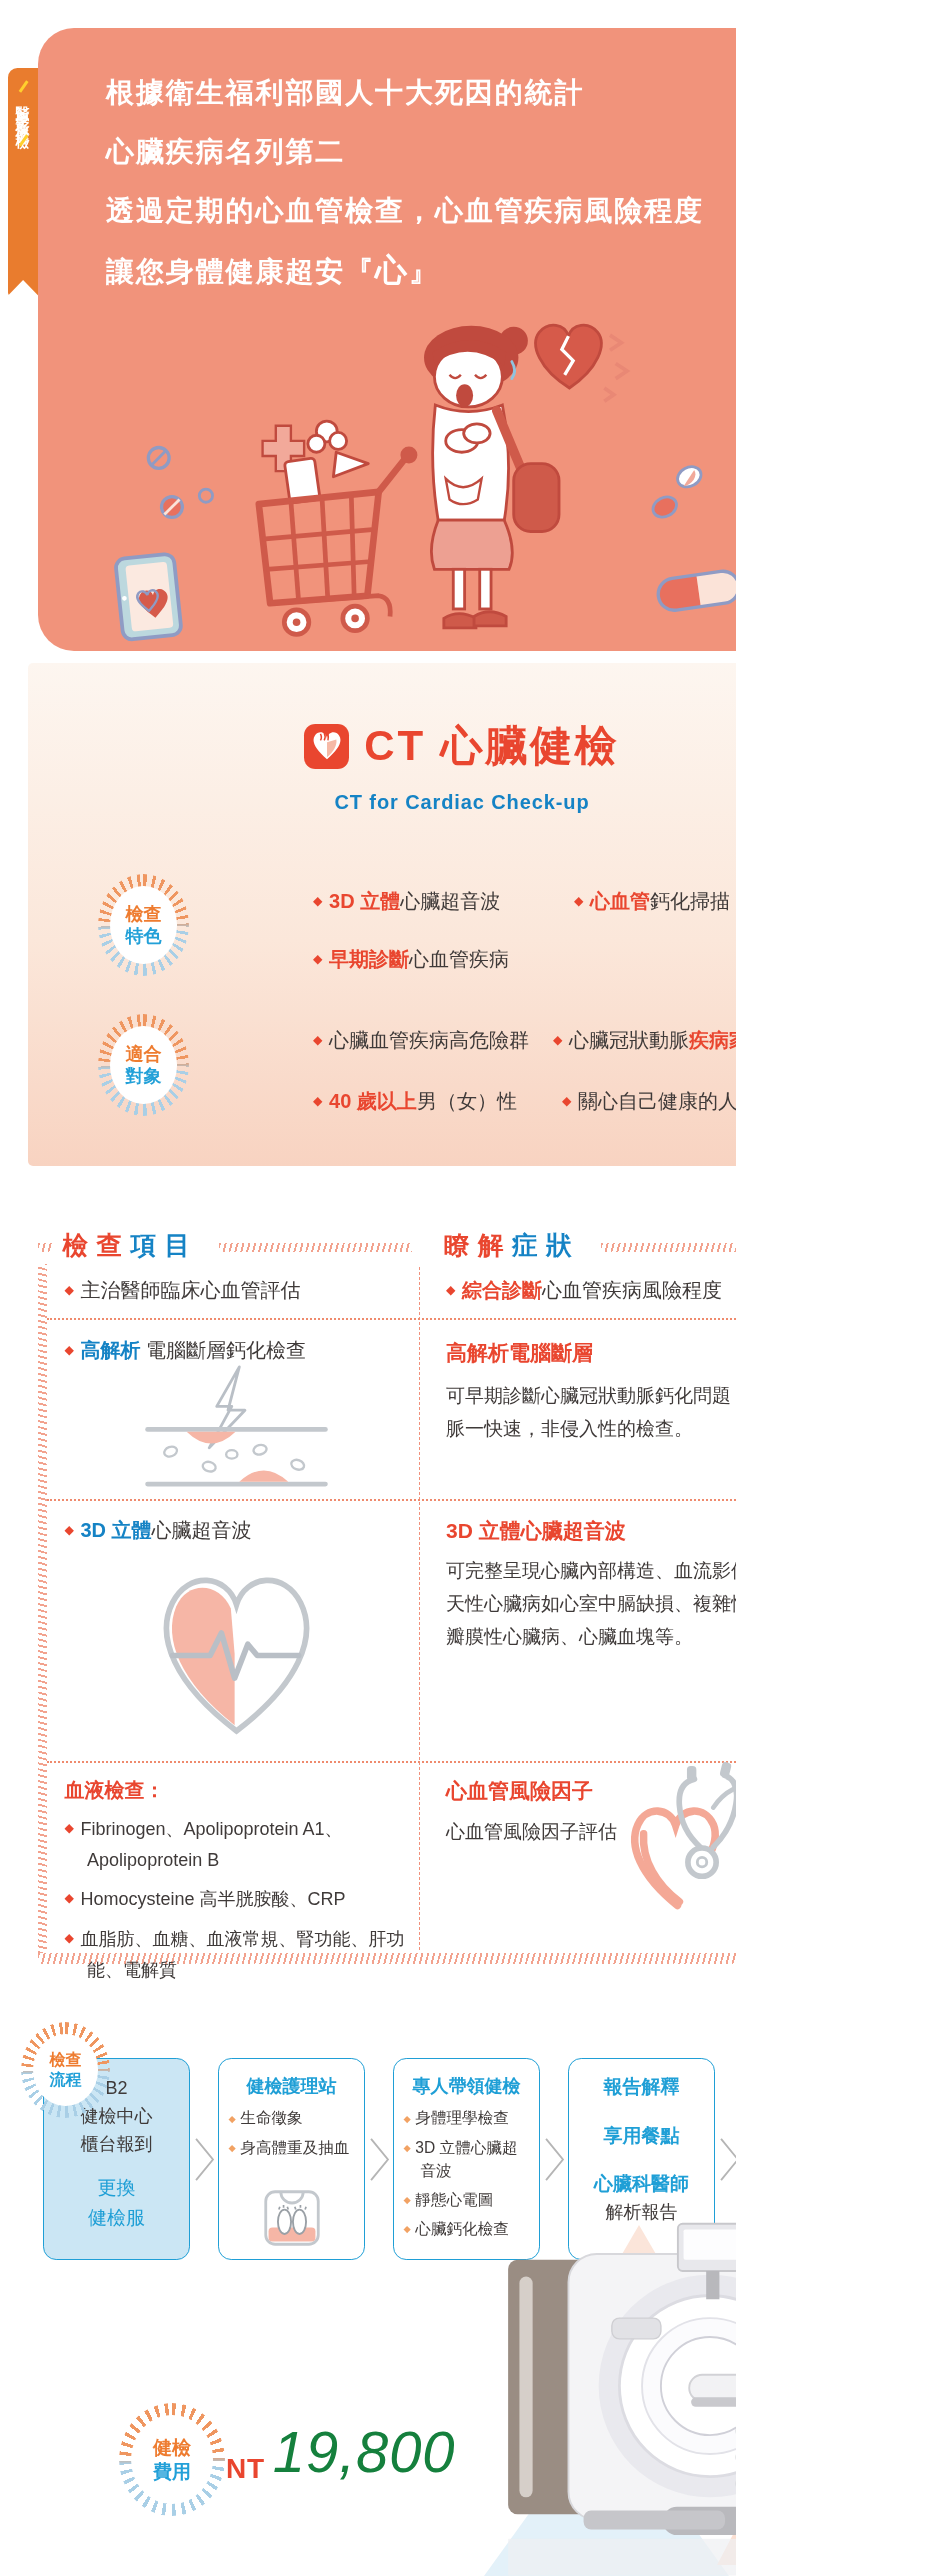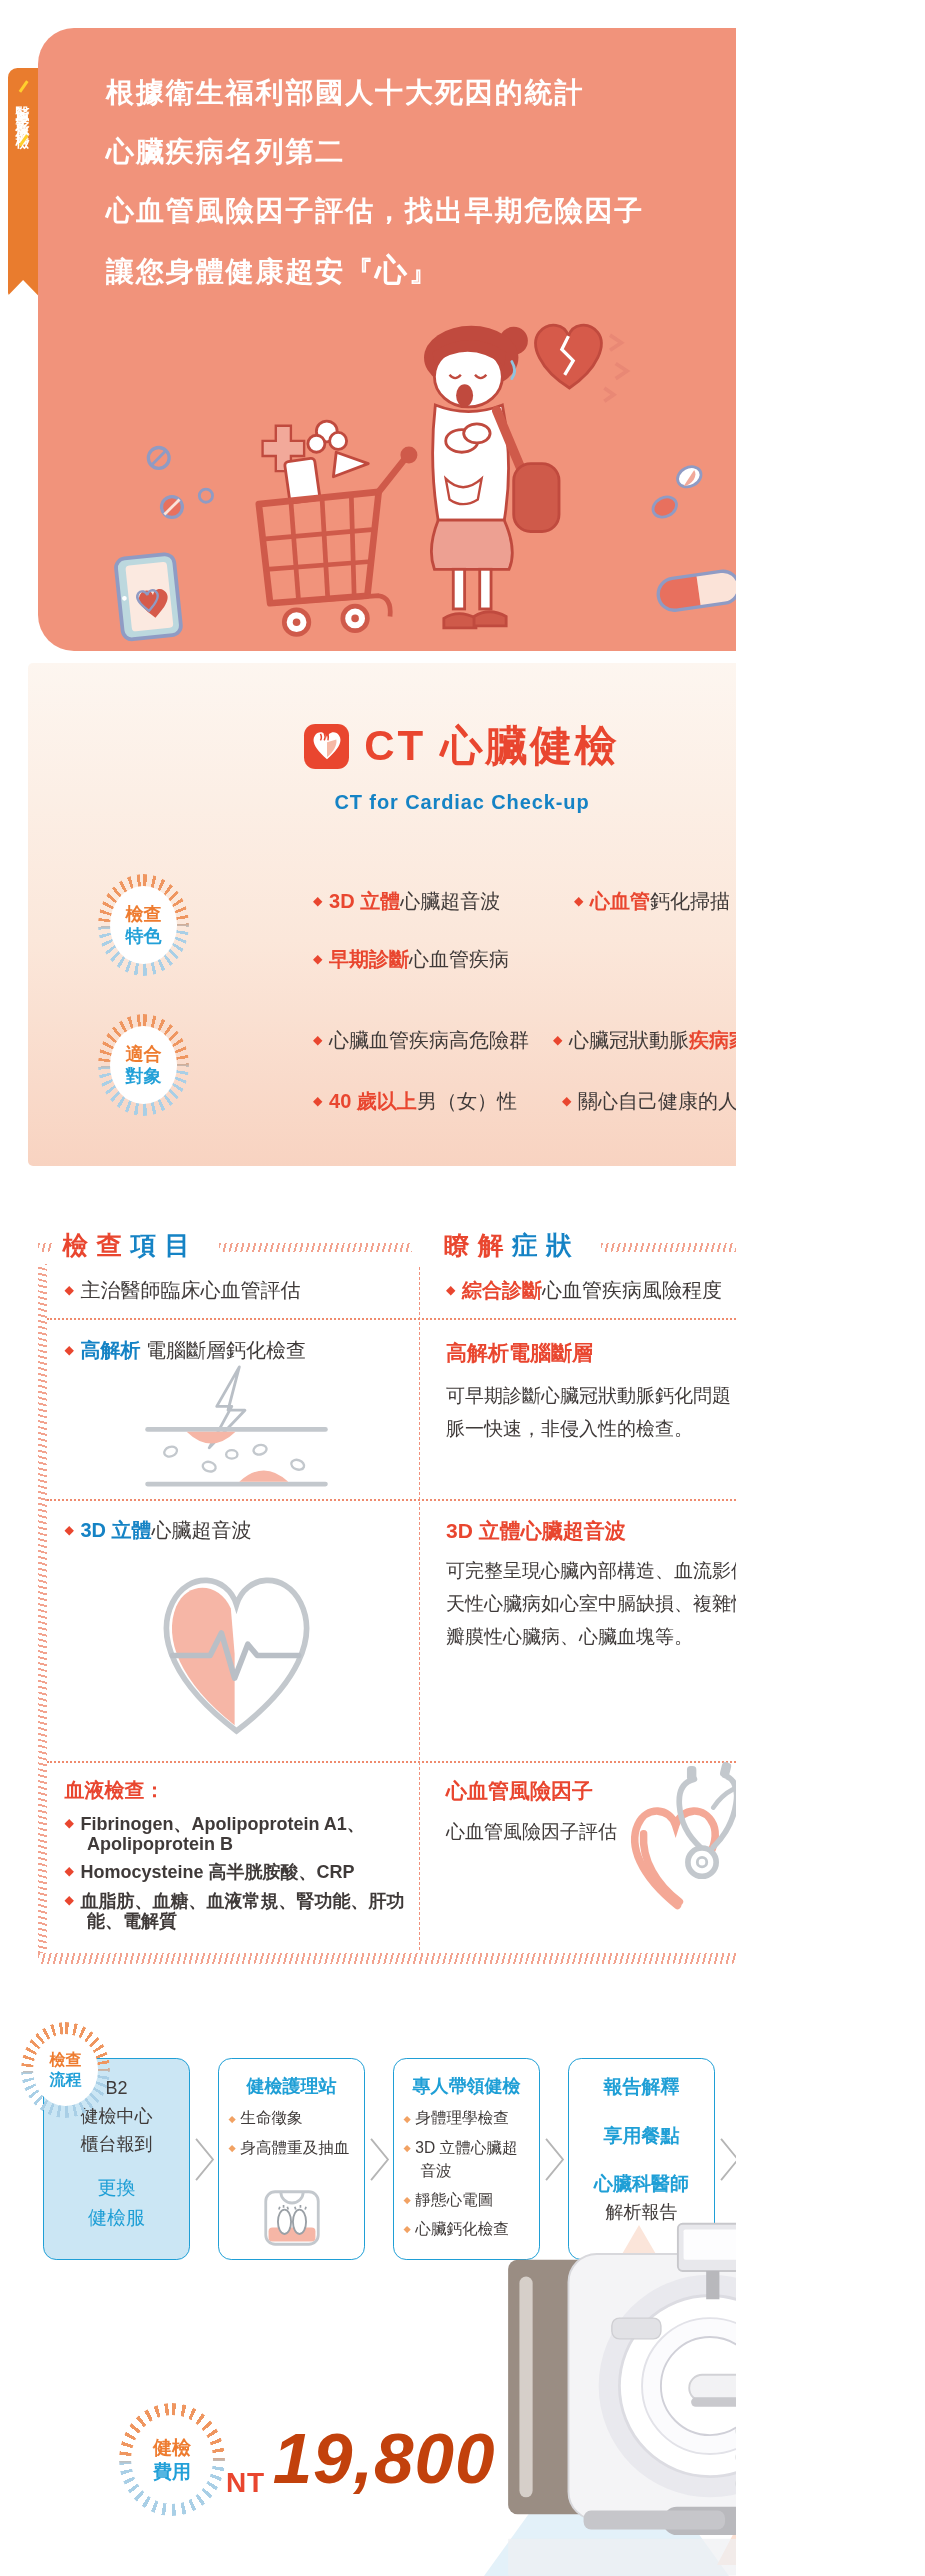--- a/index.html
+++ b/index.html
@@ -45,62 +45,62 @@
   #exam-table{position:absolute;left:38px;top:1222px;width:857px;height:742px;}
   .hatch{position:absolute;background:repeating-linear-gradient(105deg,#f2a28e 0 1.9px,transparent 1.9px 5.7px);}
   .vhatch{position:absolute;background:repeating-linear-gradient(15deg,#f2a28e 0 1.9px,transparent 1.9px 5.7px);}
   .th{position:absolute;font-size:25.5px;font-weight:bold;letter-spacing:8.5px;white-space:nowrap;}
   .th .tr1{color:#e9462f;}
   .th .tr2{color:#1583c5;}
   #col-divider{position:absolute;left:381px;top:45px;height:683px;border-left:1.9px dashed #f0917c;}
   .row-div{position:absolute;left:9.4px;width:840px;border-top:2.8px dotted #ef8a6d;}
   .cell-title{position:absolute;font-size:21px;font-weight:bold;color:#e9462f;white-space:nowrap;}
   .cell-body{position:absolute;font-size:19px;line-height:33px;color:#3f3a39;}
-  .blood-list{position:absolute;font-size:18px;line-height:20px;color:#3f3a39;font-weight:bold;}
+  .blood-list{position:absolute;font-size:18px;line-height:31px;color:#3f3a39;}
   .blood-list .bli{padding-left:22.7px;text-indent:-22.7px;margin-bottom:7.6px;}
   
   #flow-row{position:absolute;left:43px;top:2058px;width:851px;display:flex;align-items:stretch;}
   .fstep{width:147px;min-height:194px;border:1.9px solid #1f9fd6;border-radius:13.2px;background:#fff;
          box-sizing:border-box;padding:15px 9.4px 11.3px;display:flex;flex-direction:column;align-items:center;}
   .fstep.first{background:#cbe6f4;justify-content:flex-start;}
   .fchev{width:28px;display:flex;align-items:center;justify-content:center;}
   .fs-line{font-size:18px;color:#3f3a39;line-height:28px;text-align:center;}
   .fs-blue{font-size:19px;color:#1f9fd6;line-height:30px;text-align:center;font-weight:500;}
   .fs-title{font-size:18px;font-weight:bold;color:#1f9fd6;margin-bottom:9.4px;text-align:left;white-space:nowrap;}
   .fs-items{align-self:stretch;font-size:15.6px;line-height:22.7px;color:#3f3a39;}
   .fs-items .fi{padding-left:17px;text-indent:-17px;margin-bottom:6.6px;}
   .fdm{color:#f2a263;font-size:9.4px;margin-right:4.7px;vertical-align:1.9px;}
   .fs-big{font-size:19px;font-weight:bold;color:#1f9fd6;text-align:center;line-height:26.4px;}
   .fs-note{font-size:16px;color:#3f3a39;text-align:center;line-height:24.5px;}
   .fs-sub-dark{font-size:18px;color:#3f3a39;text-align:center;line-height:28px;}
   .fs-spacer{flex:1;}
   
   #price{position:absolute;left:226px;top:2418px;display:flex;align-items:flex-end;}
   #price .cur{font-size:28px;font-weight:bold;color:#e9462f;margin-right:7.6px;letter-spacing:0.9px;}
-  #price .amt{font-size:71px;font-weight:bold;font-style:italic;color:#c2410c;letter-spacing:0.9px;}
+  #price .amt{font-size:58px;font-weight:normal;font-style:italic;color:#15803d;letter-spacing:0.9px;}
   
   #ct-scene{position:absolute;left:427px;top:2197px;width:498px;height:379px;overflow:hidden;}
   .tri{position:absolute;}
 </style>
 </head>
 <body>
 
 <div id="page">
 
   <div id="side-tab">
     <span class="tab-slash"></span>
     <span class="vtext">醫學影像健檢</span>
     <span class="tab-slash btm"></span>
   </div>
 
   <div id="hero-box">
     <div id="hero-text">
       <div class="hline">根據衛生福利部國人十大死因的統計</div>
       <div class="hline">心臟疾病名列第二</div>
-      <div class="hline">心血管風險因子評估，找出早期危險因子</div>
+      <div class="hline">透過定期的心血管檢查，心血管疾病風險程度</div>
       <div class="hline"><span>讓您身體健康超安『</span><span class="hem">心</span><span>』</span></div>
     </div>
 
     <svg id="hero-illu" width="827" height="323" viewBox="0 0 876 342">
 
       <g>
         <circle cx="112" cy="146" r="11" fill="none" stroke="#8f9bc4" stroke-width="3.5"></circle>
         <line x1="104" y1="154" x2="120" y2="138" stroke="#8f9bc4" stroke-width="3"></line>
         <circle cx="126" cy="198" r="11" fill="#e8705e" stroke="#8f9bc4" stroke-width="3.5"></circle>
         <line x1="118" y1="206" x2="134" y2="190" stroke="#fbe3d8" stroke-width="3"></line>

